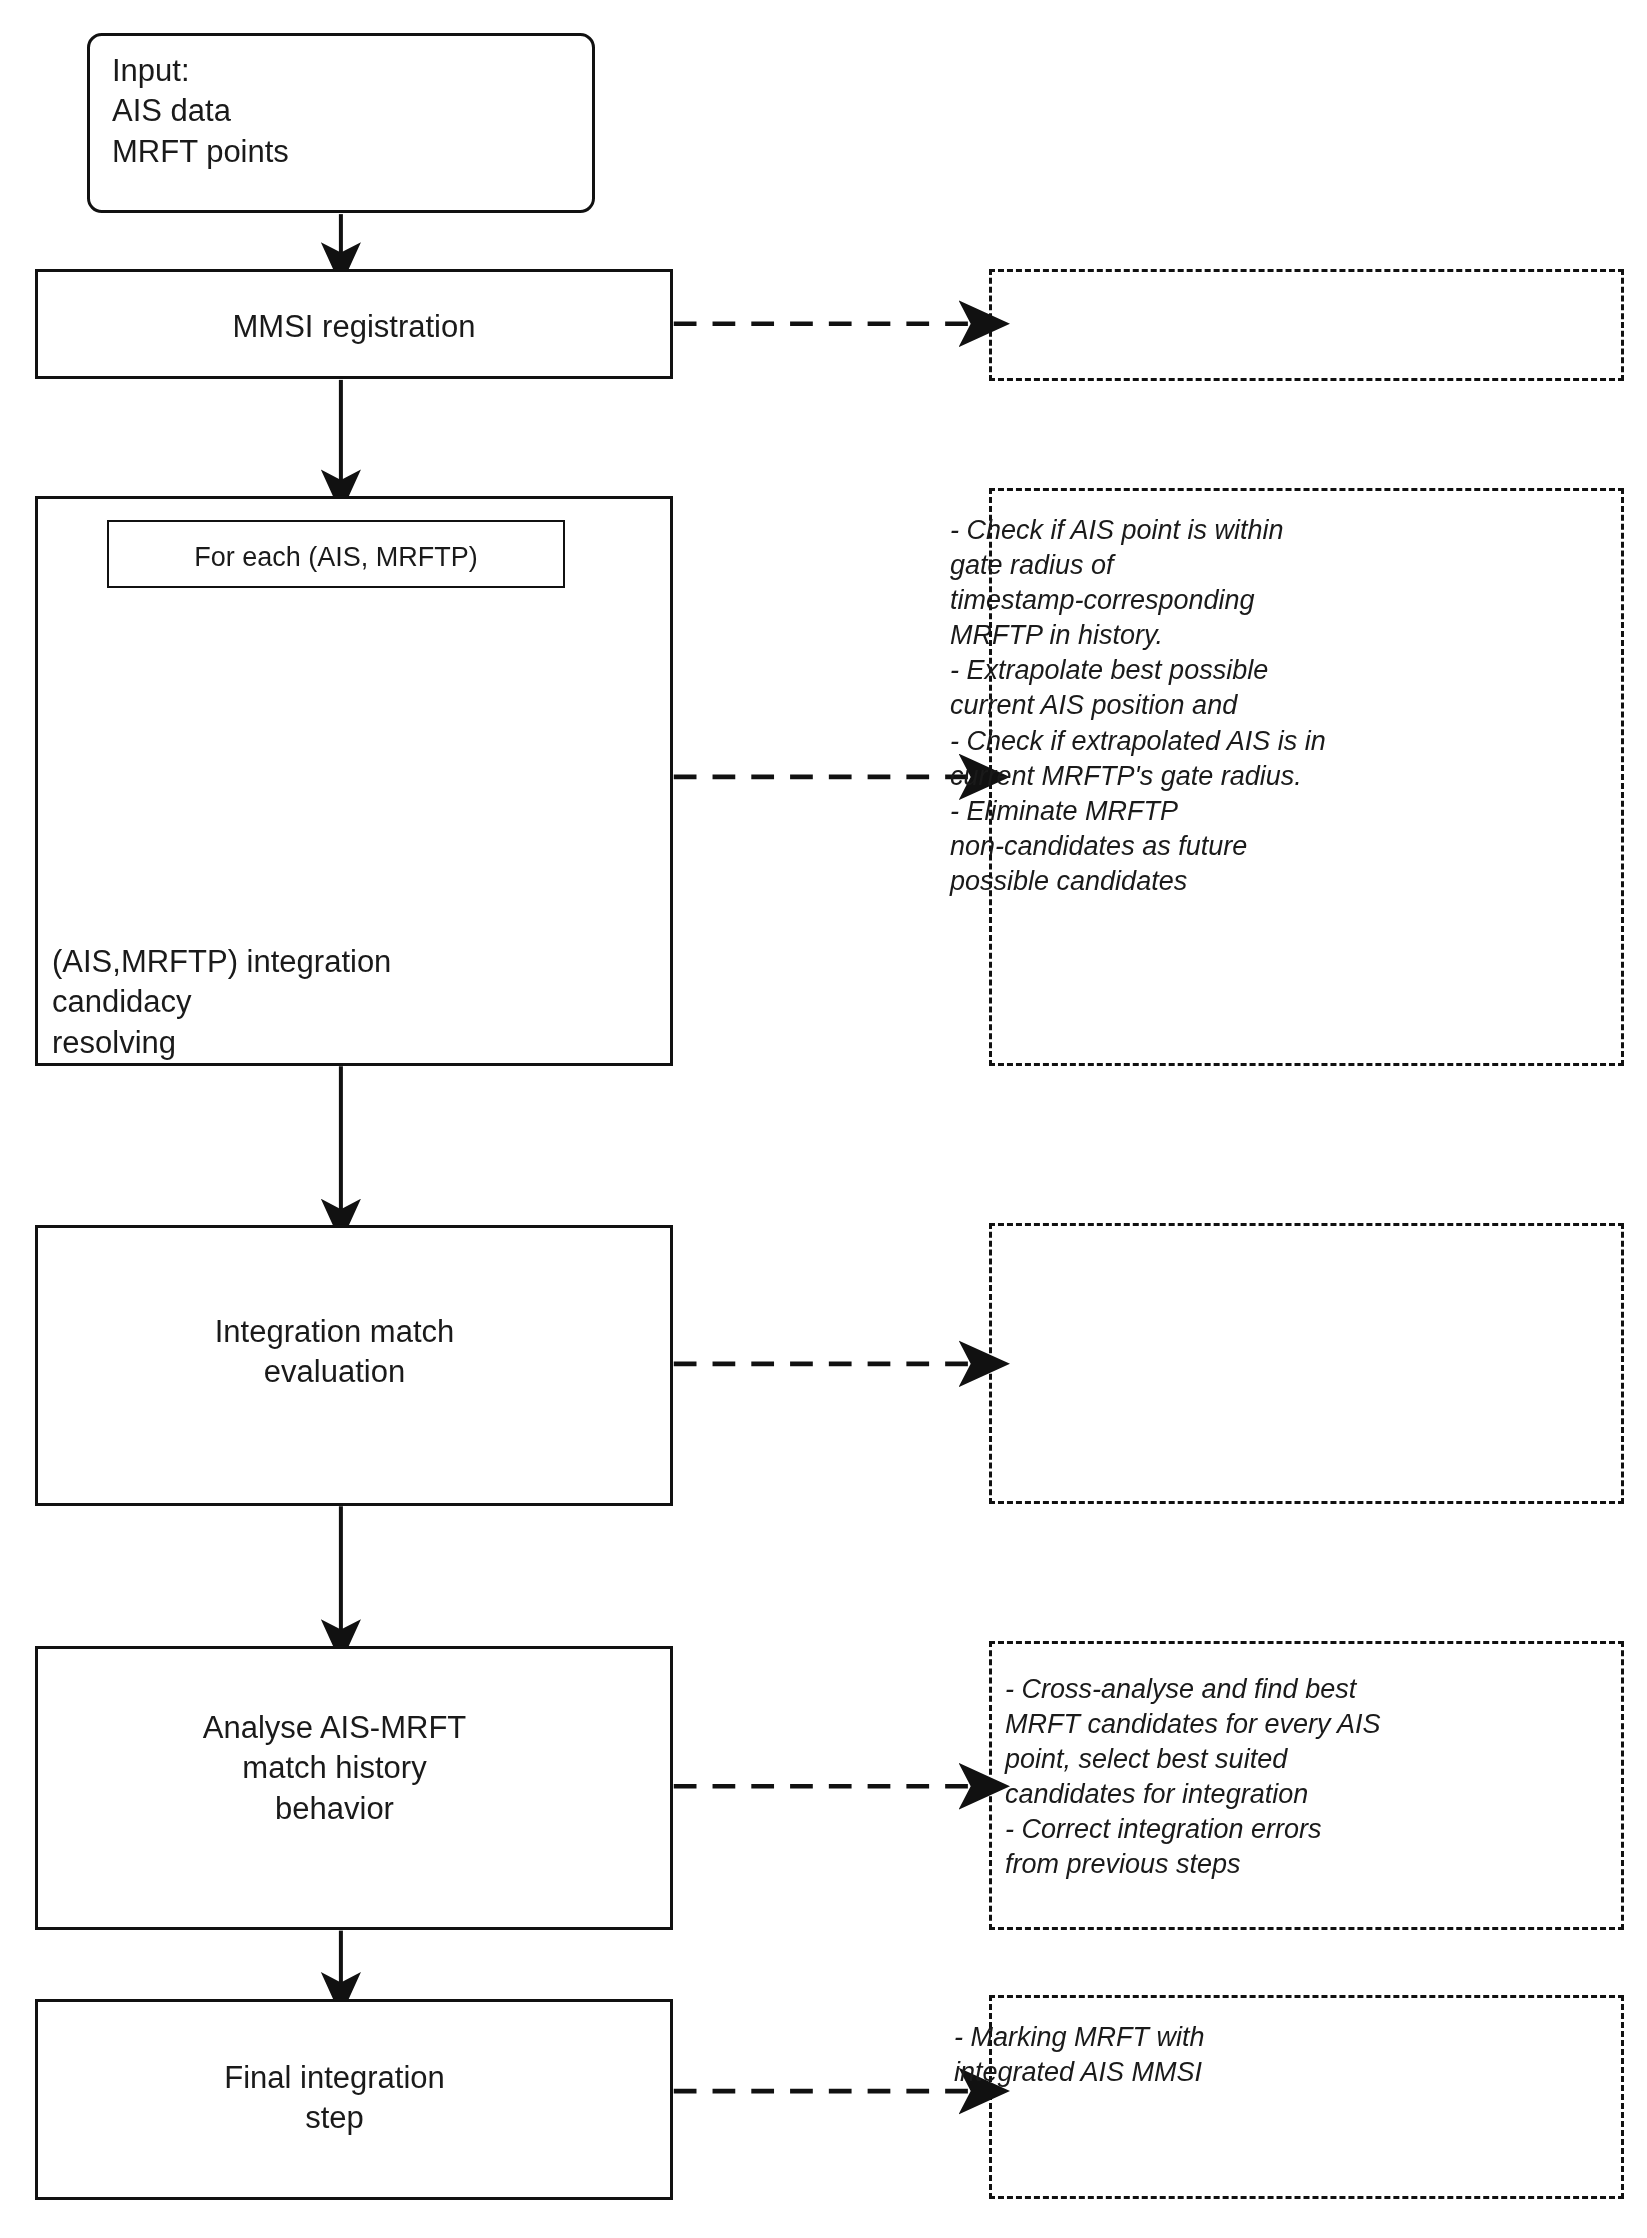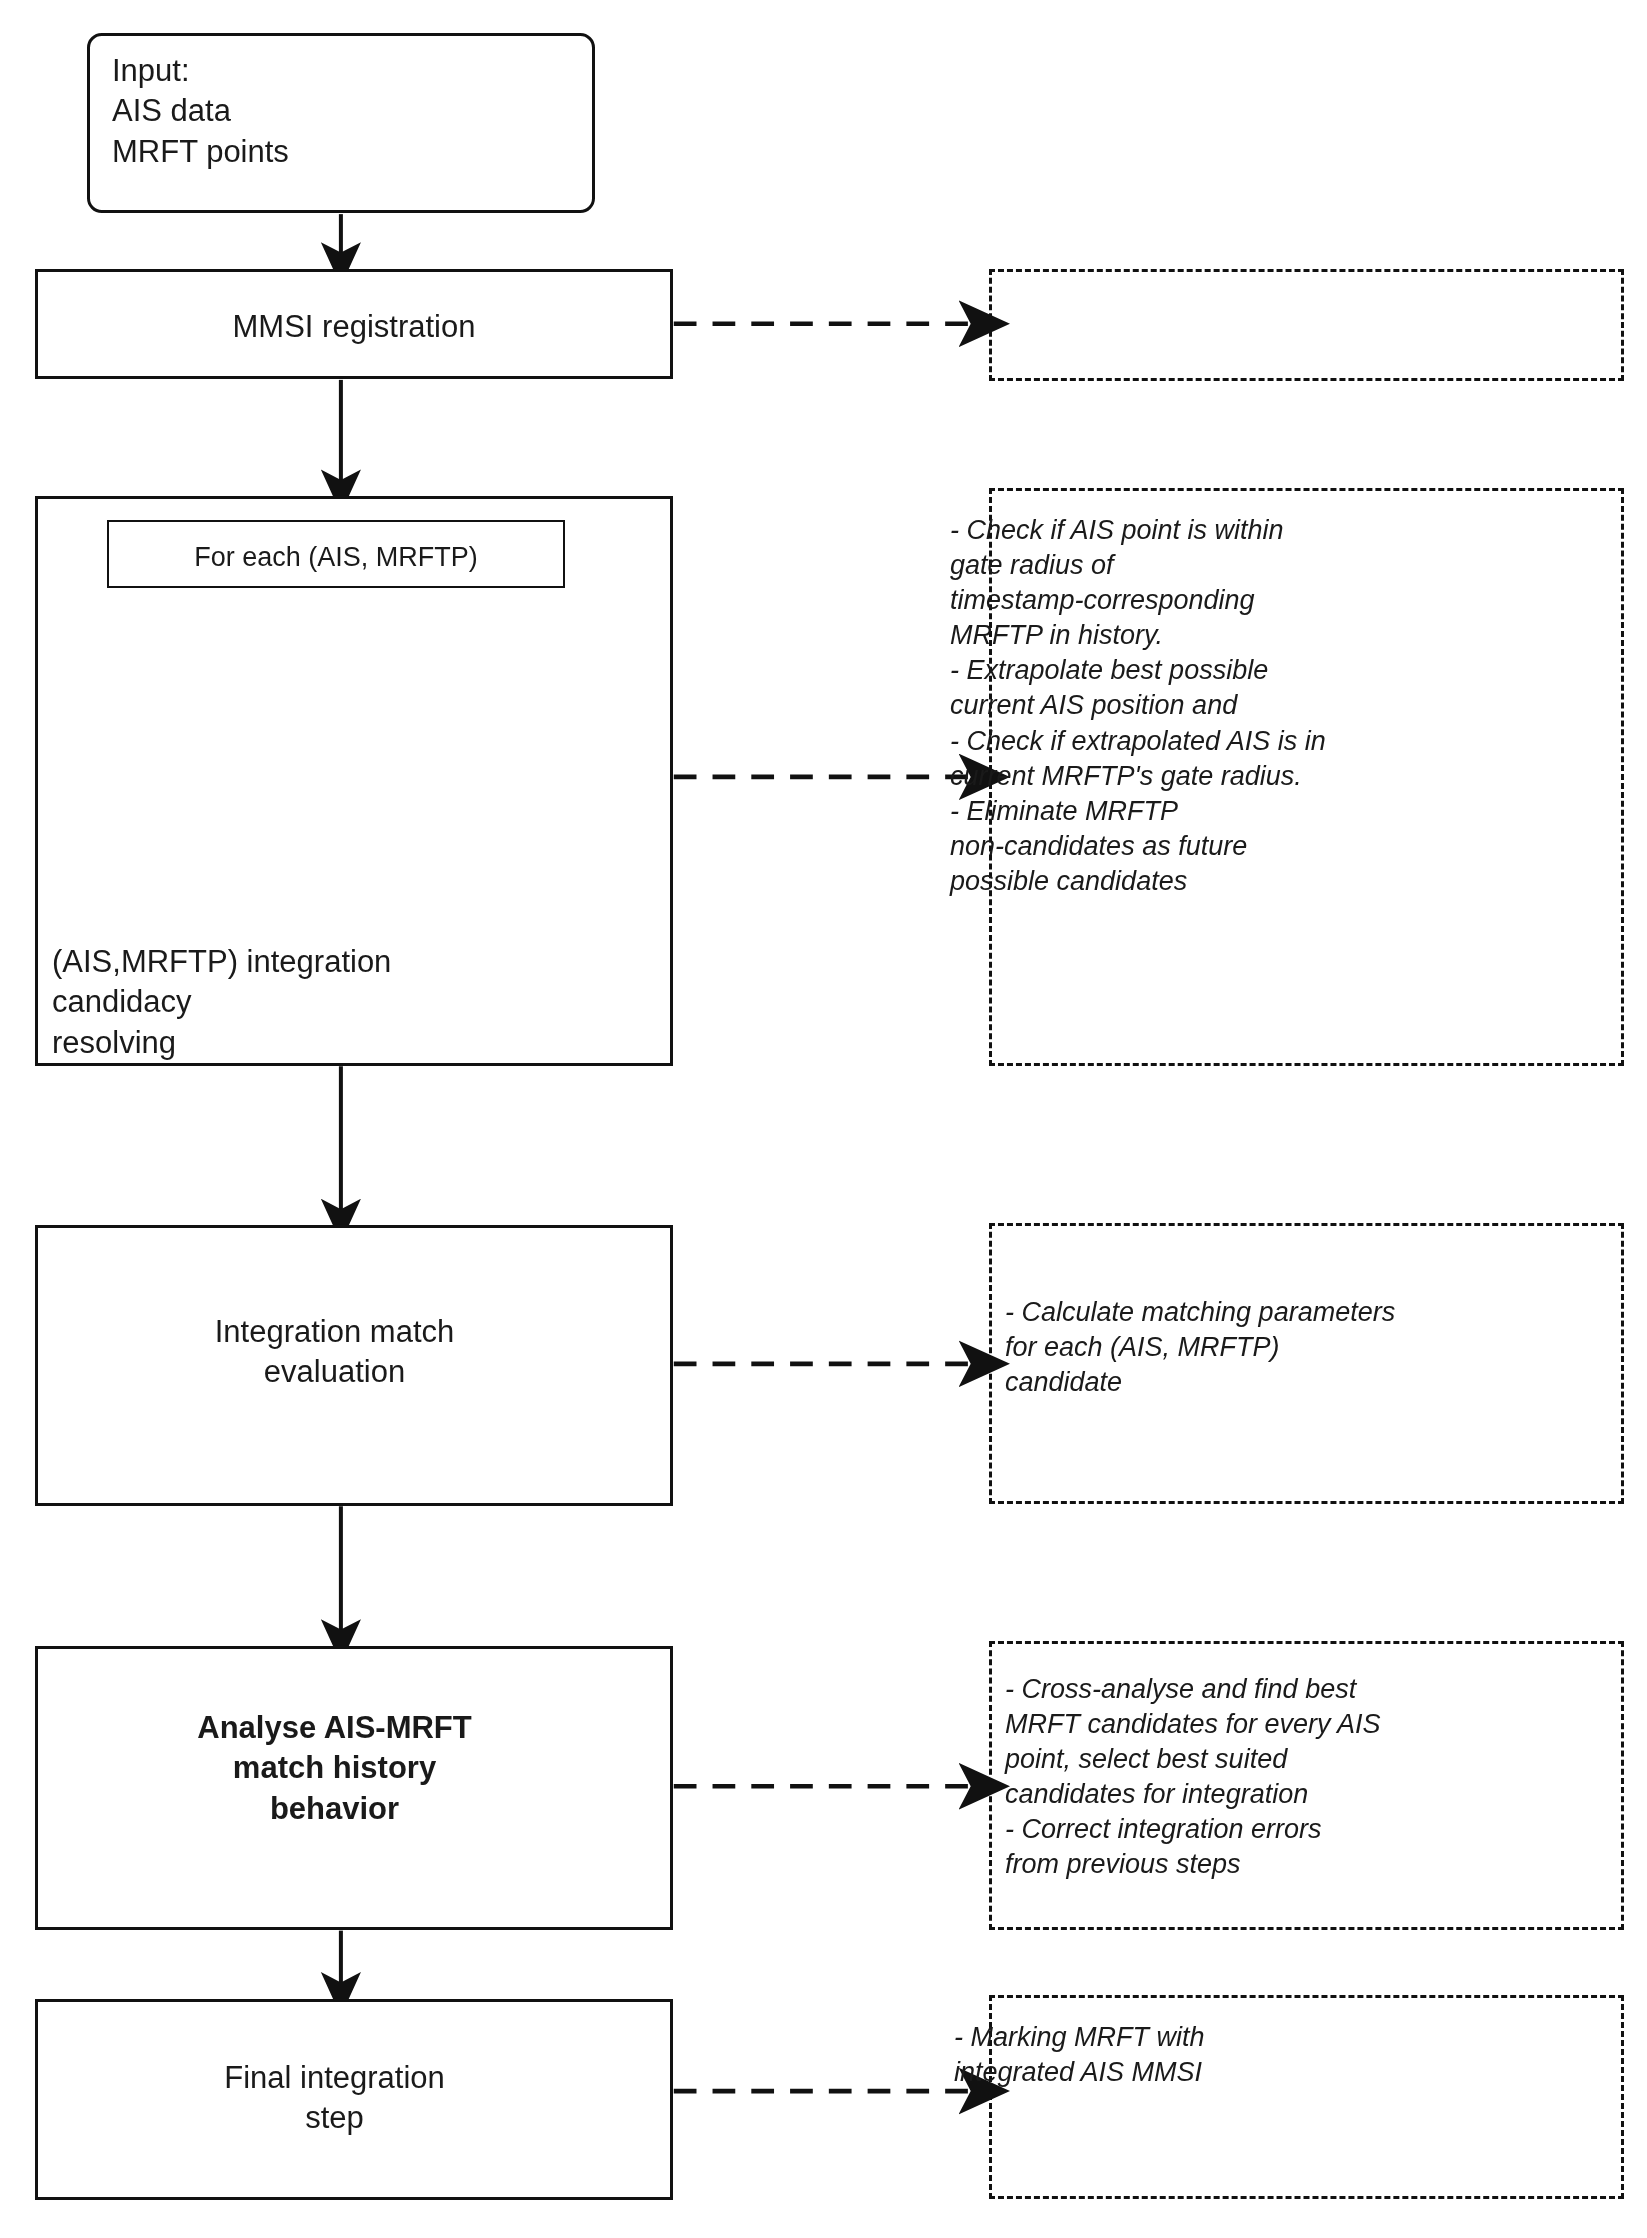--- a/index.html
+++ b/index.html
@@ -105,26 +105,23 @@
   current MRFTP's gate radius.
 - Eliminate MRFTP
   non-candidates as future
   possible candidates</div>
 
   <div class="node solid" style="left:35px;top:1225px;width:638px;height:281px;"></div>
   <div class="txt t-center s46" style="left:47px;top:1312px;width:575px;">Integration match
 evaluation</div>
 
   <div class="node dashed" style="left:989px;top:1223px;width:635px;height:281px;"></div>
-  <div class="txt t-left s40 italic" style="left:1005px;top:1295px;width:615px;">- Calculate matching  parameters
-  for each (AIS, MRFTP)
-  candidate</div>
 
   <div class="node solid" style="left:35px;top:1646px;width:638px;height:284px;"></div>
-  <div class="txt t-center s46" style="left:47px;top:1708px;width:575px;font-weight:bold;">Analyse AIS-MRFT
+  <div class="txt t-center s46" style="left:47px;top:1708px;width:575px;">Analyse AIS-MRFT
 match history
 behavior</div>
 
   <div class="node dashed" style="left:989px;top:1641px;width:635px;height:289px;"></div>
   <div class="txt t-left s40 italic" style="left:1005px;top:1672px;width:615px;">- Cross-analyse and find best
   MRFT candidates for every AIS
   point, select best suited
   candidates for integration
 - Correct integration errors
   from previous steps</div>

